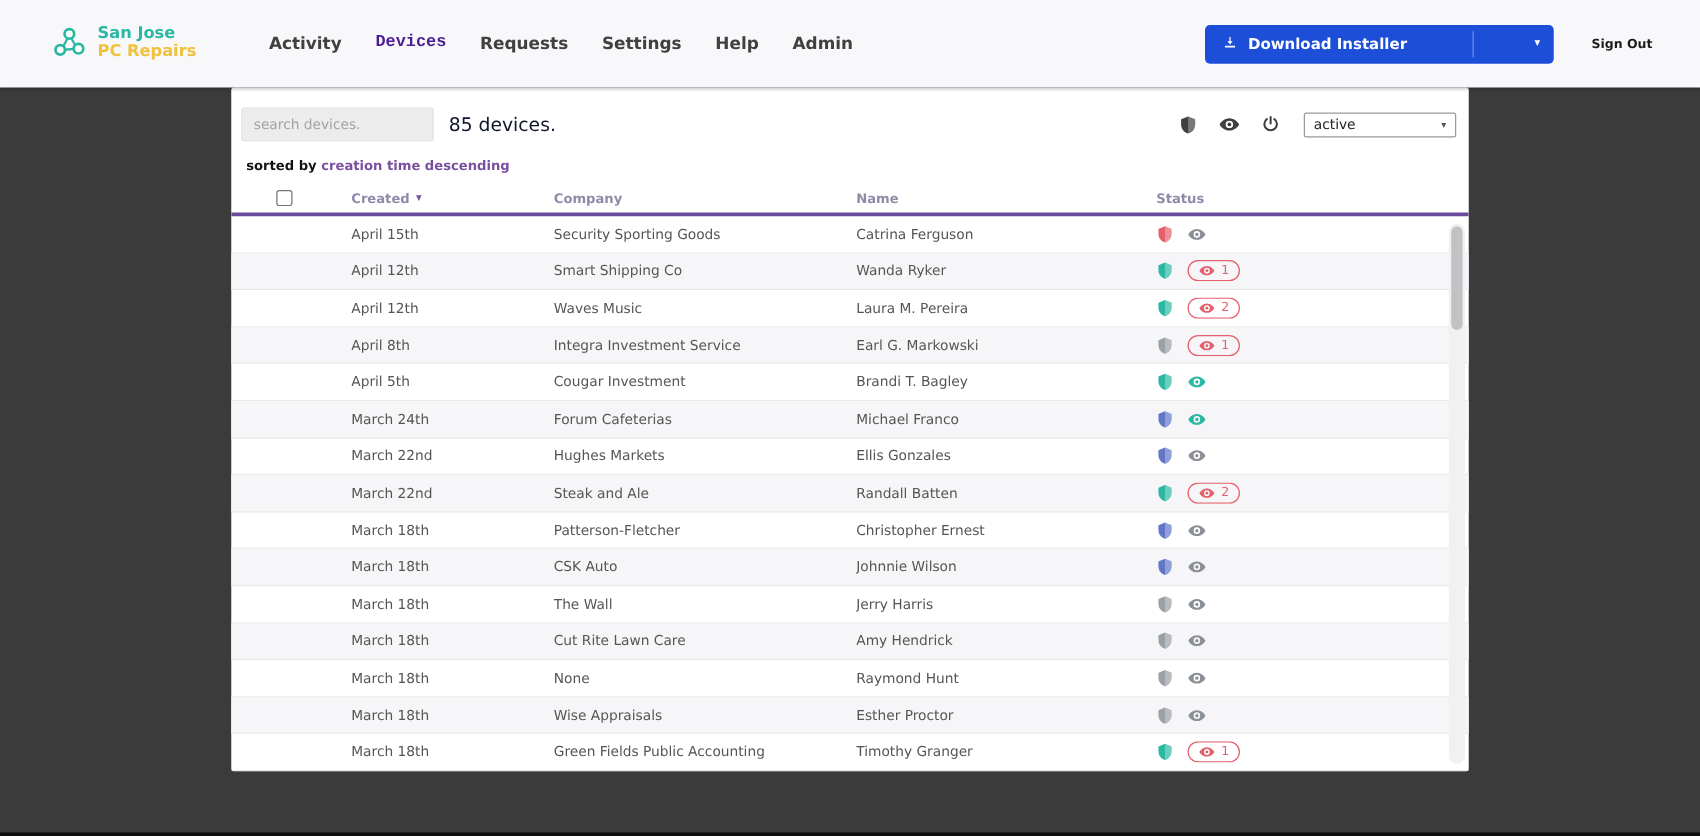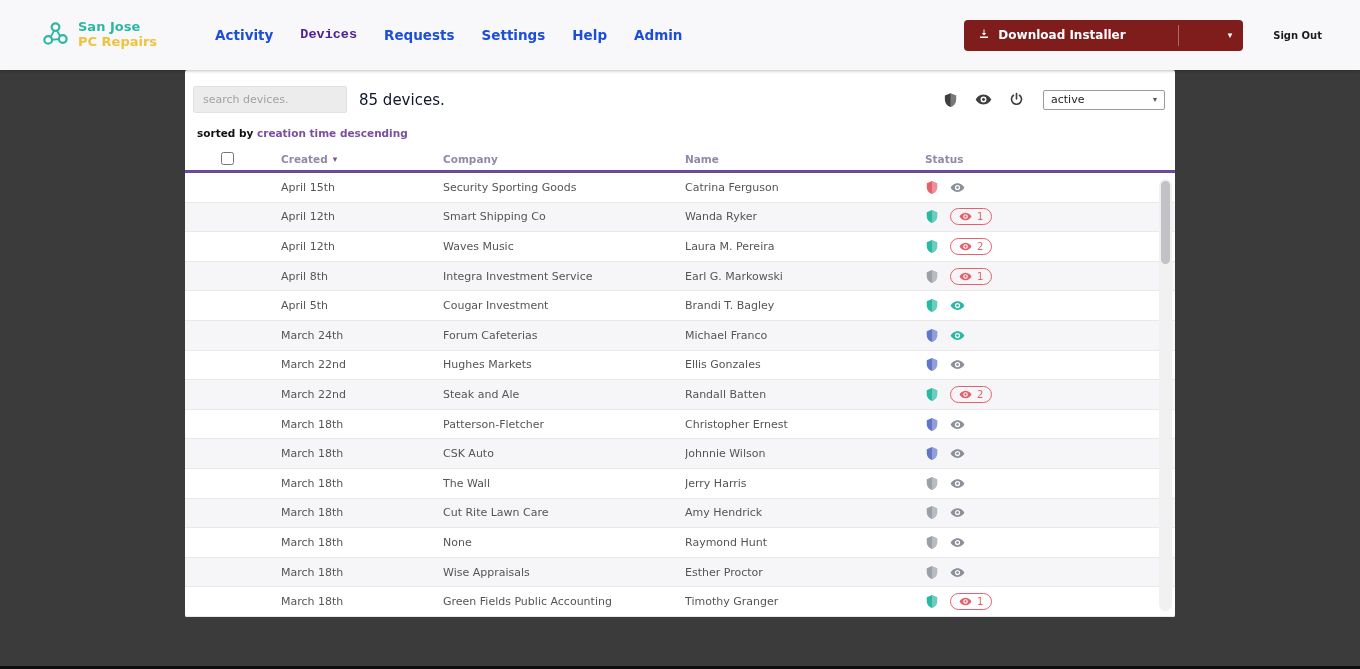--- a/index.html
+++ b/index.html
@@ -7,24 +7,24 @@
   body { background:#3b3b3b; font-family:"DejaVu Sans", sans-serif; }
 
   
   .navbar { height:70px; background:#f8f8fb; display:flex; align-items:center;
             padding:0 38px 0 40px; box-shadow:0 1px 3px rgba(0,0,0,.25); position:relative; z-index:2; }
   .logo { display:flex; align-items:center; gap:7px; }
   .logo-text { display:flex; flex-direction:column; line-height:1.15; font-size:13px; font-weight:bold; }
   .logo-l1 { color:#2bb8a3; }
   .logo-l2 { color:#f0c23c; }
   .nav-items { display:flex; gap:27px; margin-left:58px; }
-  .nav-item { font-size:13.5px; font-weight:bold; color:#1d4ed8; cursor:pointer; }
+  .nav-item { font-size:13.5px; font-weight:bold; color:#404040; cursor:pointer; }
   .nav-item.active { color:#4c1d95;font-family:Liberation Mono, monospace; }
   .nav-right { margin-left:auto; display:flex; align-items:center; gap:30px; }
-  .dl-btn { display:flex; align-items:stretch; background:#7f1d1d; border-radius:4px; color:#fff; overflow:hidden; cursor:pointer;gap:38px; }
+  .dl-btn { display:flex; align-items:stretch; background:#1d4ed8; border-radius:4px; color:#fff; overflow:hidden; cursor:pointer;gap:38px; }
   .dl-main { display:flex; align-items:center; gap:8px; padding:8px 14px; font-size:12px; font-weight:bold; }
   .dl-sep { width:1px; background:rgba(255,255,255,.35); margin:5px 0; }
   .dl-caret { display:flex; align-items:center; padding:0 11px; font-size:9px; }
   .signout { font-size:10px; font-weight:bold; color:#1c1c1c; cursor:pointer; }
 
   
   .main-wrap { display:flex; justify-content:center; }
   .card { width:990px; height:547px; background:#ffffff; position:relative; overflow:hidden; border-radius:2px; }
 
   .toolbar { display:flex; align-items:center; padding:16px 10px 0 8px; }

